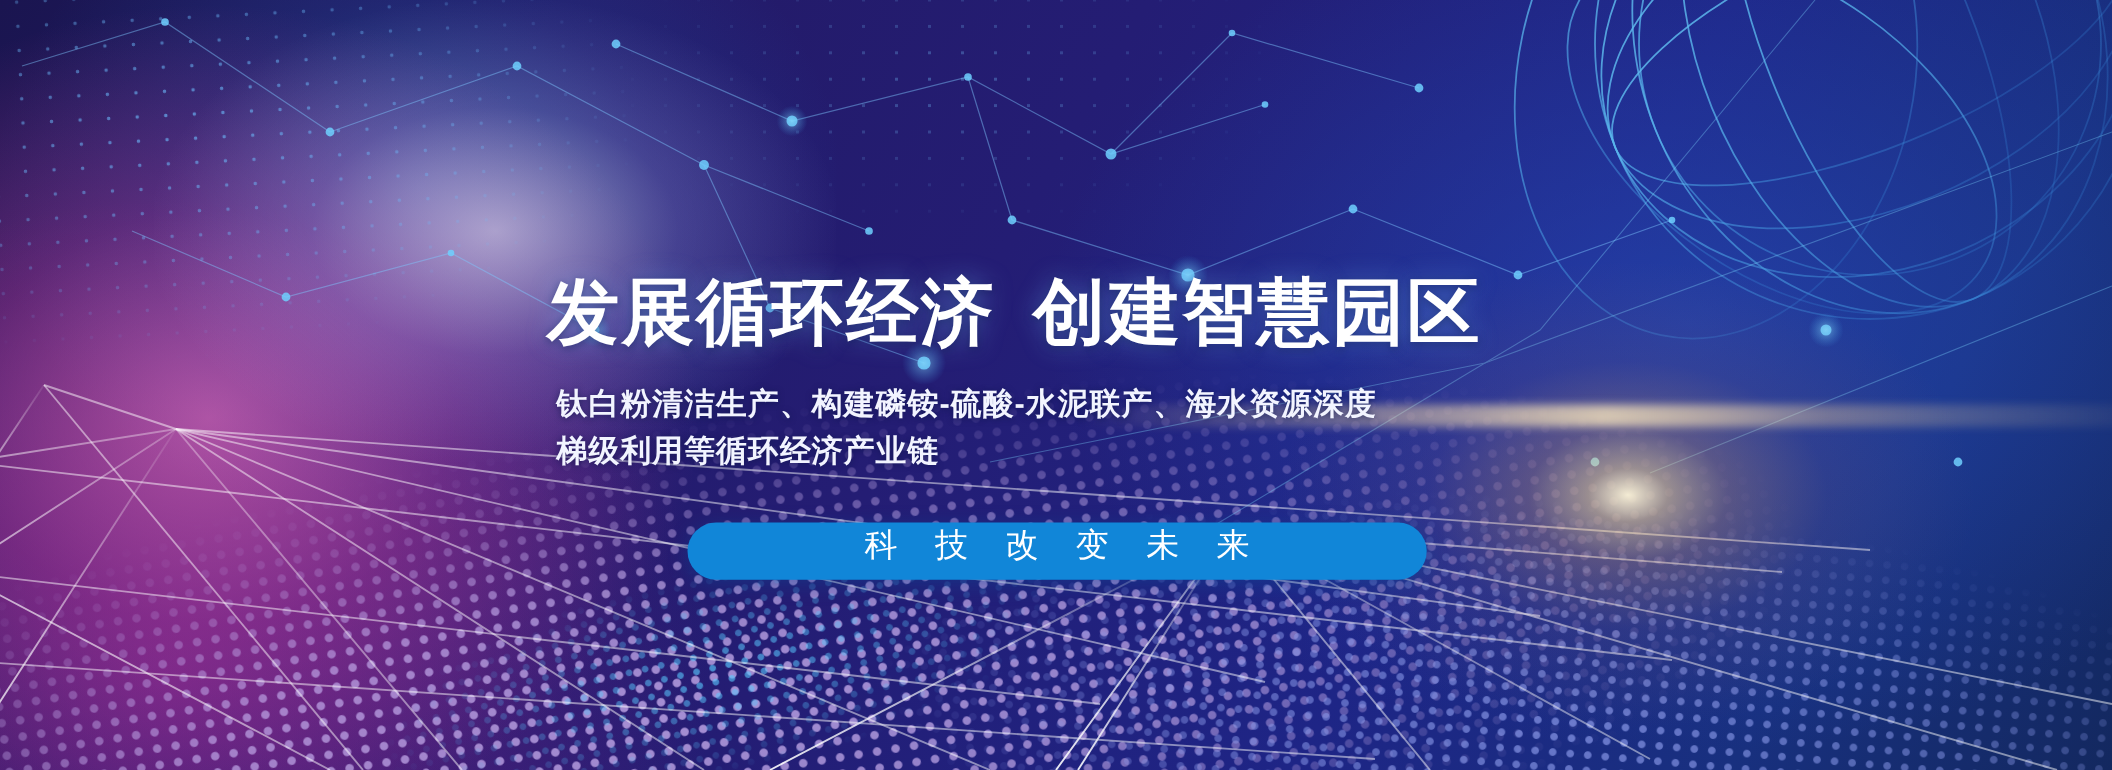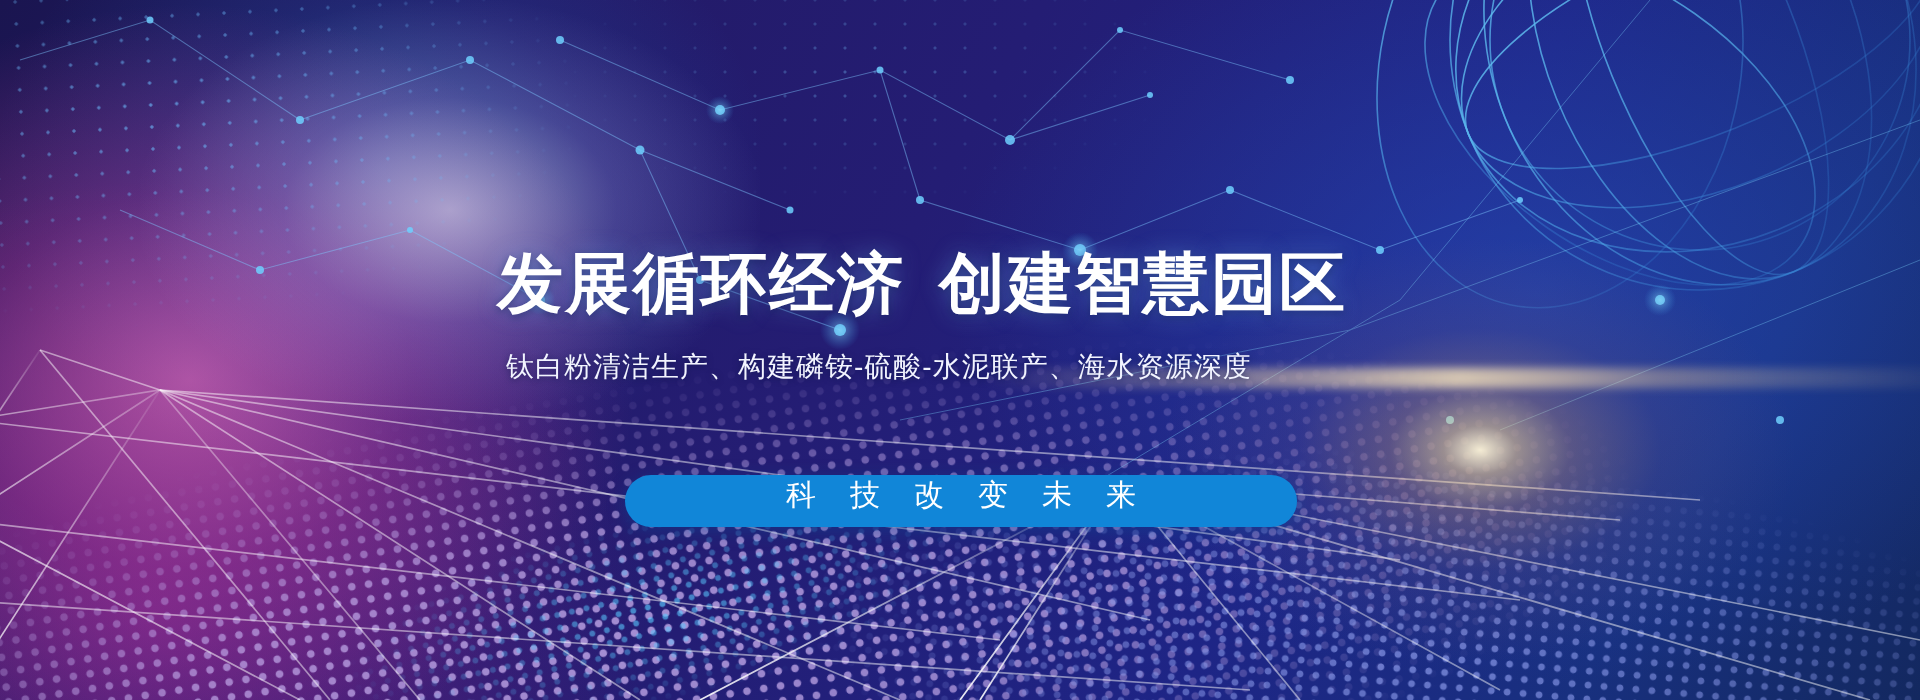--- a/index.html
+++ b/index.html
@@ -102,21 +102,21 @@
   }
   .headline{
     position:absolute;left:497px;top:186px;
     font-size:66px;line-height:1;font-weight:700;color:#ffffff;
     letter-spacing:2px;white-space:nowrap;
     text-shadow:0 0 22px rgba(120,180,255,0.45), 0 2px 8px rgba(10,20,70,0.6);
   }
   .headline .gap{display:inline-block;width:34px;}
   .sub{
     position:absolute;left:506px;top:325px;
-    font-size:28px;line-height:1.55;font-weight:400;color:#f2f4ff;
+    font-size:28px;line-height:1.55;font-weight:700;color:#f2f4ff;
     letter-spacing:1px;
     text-shadow:0 1px 6px rgba(10,20,70,0.65);
   }
   .sub div{white-space:nowrap;}
 
   .cta{
     position:absolute;left:625px;top:455px;
     width:672px;height:52px;border-radius:26px;
     background:#1186d8;
     border:none;outline:none;cursor:pointer;
@@ -255,20 +255,21 @@
 
   <div class="glow-warm"></div>
   <div class="glow-warm-streak"></div>
 
   <div class="content">
 
     <h1 class="headline"><span>发展循环经济</span><span class="gap"></span><span>创建智慧园区</span></h1>
 
     <div class="sub">
       <div>钛白粉清洁生产、构建磷铵-硫酸-水泥联产、海水资源深度</div>
+      <div>梯级利用等循环经济产业链</div>
     </div>
 
     <button class="cta">
       <span class="cta-label">科技改变未来</span>
     </button>
 
   </div>
 </div>
 
 </body></html>

